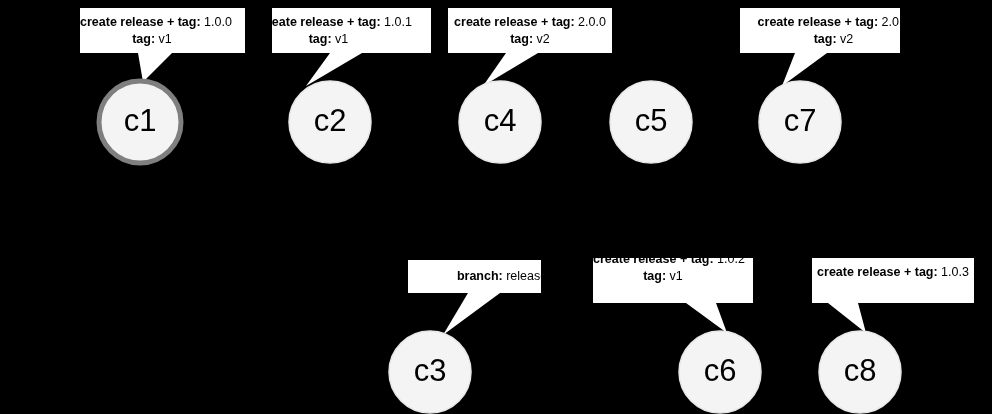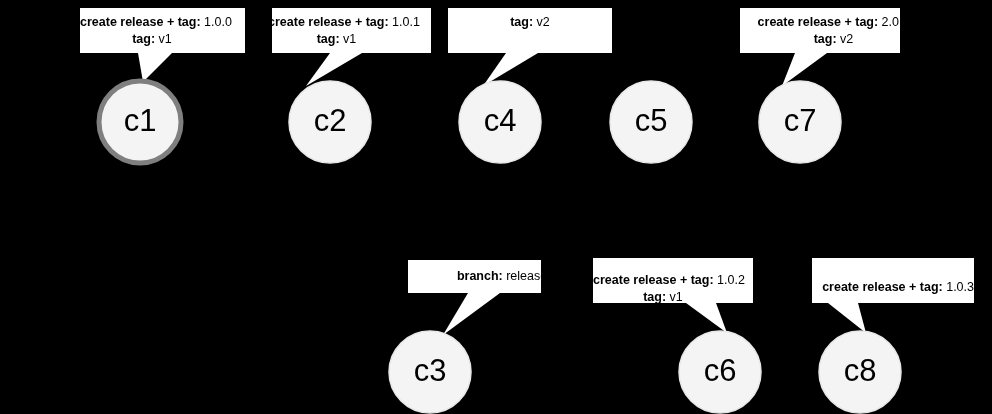--- a/index.html
+++ b/index.html
@@ -134,35 +134,36 @@
       <g>
         <circle cx="860" cy="372" r="41" class="node-circle node-ring-thin"></circle>
         <text x="860" y="373" class="node-label">c8</text>
       </g>
     </svg>
   <div id="labels-layer">
       <div class="callout-text" style="left: 80px; top: 13.5px; width: 144px;">
         <div class="row-line"><span class="k">create release + tag:</span><span class="v"> 1.0.0</span></div>
         <div class="row-line"><span class="k">tag:</span><span class="v"> v1</span></div>
       </div>
-      <div class="callout-text" style="left: 268px; top: 13.5px; width: 137px;">
+      <div class="callout-text" style="left: 260px; top: 13.5px; width: 137px;">
         <div class="row-line"><span class="k">create release + tag:</span><span class="v"> 1.0.1</span></div>
         <div class="row-line"><span class="k">tag:</span><span class="v"> v1</span></div>
       </div>
       <div class="callout-text" style="left: 448px; top: 13.5px; width: 164px;">
+        <div class="row-line"><span class="k">create release + tag:</span><span class="v"> 2.0.0</span></div>
         <div class="row-line"><span class="k">tag:</span><span class="v"> v2</span></div>
       </div>
       <div class="callout-text" style="left: 740px; top: 13.5px; width: 187px;">
         <div class="row-line"><span class="k">create release + tag:</span><span class="v"> 2.0.1</span></div>
         <div class="row-line"><span class="k">tag:</span><span class="v"> v2</span></div>
       </div>
       <div class="callout-text" style="left: 408px; top: 268px; width: 133px; padding-left: 39px;">
         <div class="row-line"><span class="k">branch:</span><span class="v"> releases/v1</span></div>
       </div>
-      <div class="callout-text" style="left: 593px; top: 272px; width: 140px;">
+      <div class="callout-text" style="left: 593px; top: 251px; width: 140px;">
         <div class="row-line"><span class="k">create release + tag:</span><span class="v"> 1.0.2</span></div>
         <div class="row-line"><span class="k">tag:</span><span class="v"> v1</span></div>
       </div>
-      <div class="callout-text" style="left: 812px; top: 279px; width: 162px; text-align: right;">
+      <div class="callout-text" style="left: 812px; top: 264px; width: 162px;">
         <div class="row-line"><span class="k">create release + tag:</span><span class="v"> 1.0.3</span></div>
       </div>
     </div>
 </div>
 
 </body></html>

